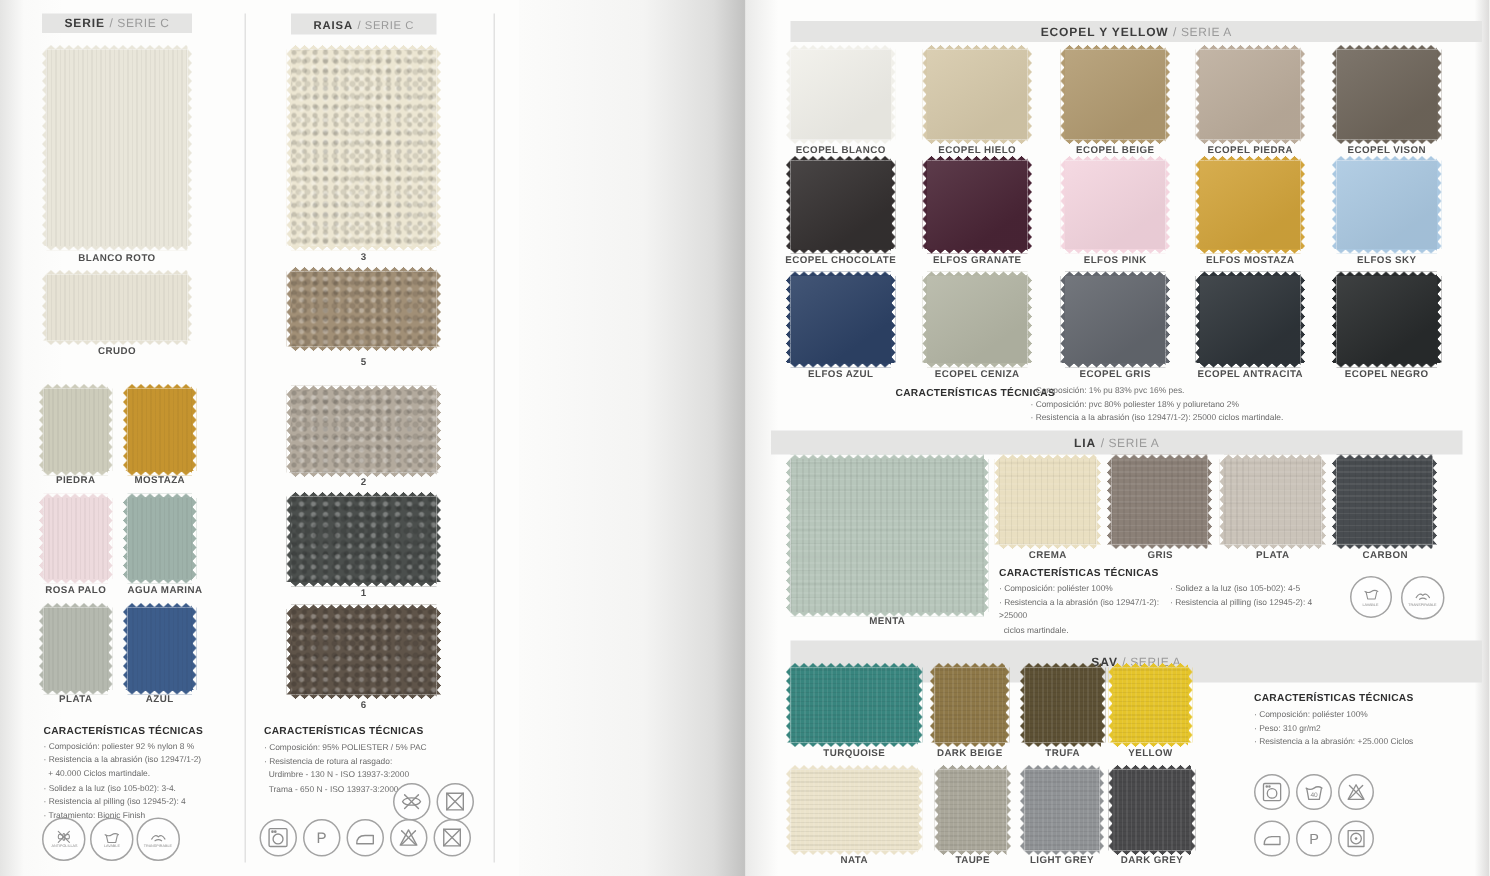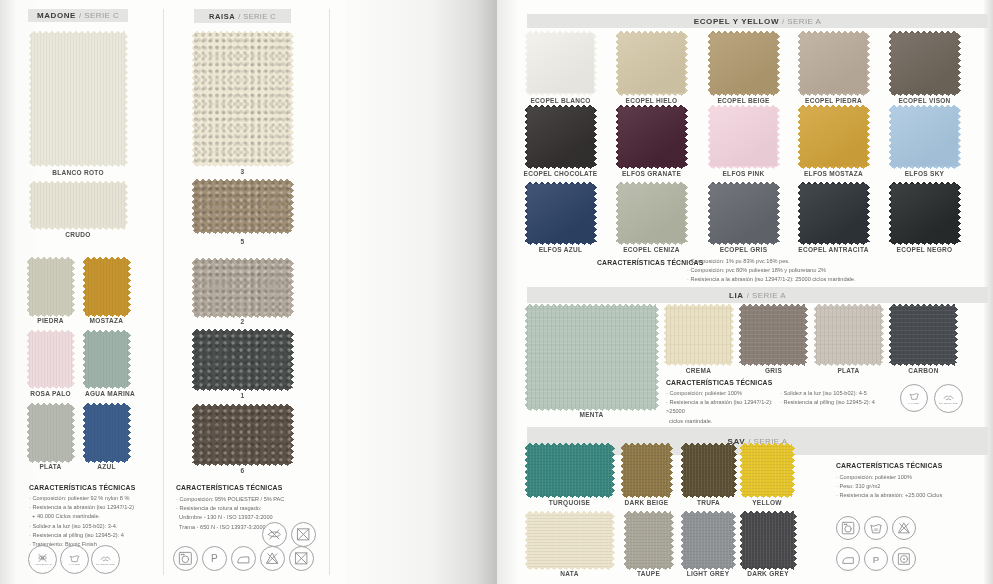--- a/index.html
+++ b/index.html
@@ -51,21 +51,21 @@
 </head>
 <body>
 
 <div id="stage">
 
   <div id="pl" class="page">
     <div class="vline" style="left:163px;top:9px;height:566px;"></div>
     <div class="vline" style="left:329px;top:9px;height:566px;"></div>
 
     <div class="hbar" style="left:28px;top:9px;width:100px;height:13px;">
-      <b>MADONE</b>
+      <b>SERIE</b>
       <span>/ SERIE C</span>
     </div>
 
     <div class="sw tx-r" style="left: 31px; top: 33px; width: 94px; height: 131px; --c: #e9e6da;">
         <i class="zt"></i>
         <i class="zb"></i>
         <i class="zl"></i>
         <i class="zr"></i>
       </div>
     <div class="lbl" style="left:31px;top:169px;width:94px;">BLANCO ROTO</div>
@@ -369,21 +369,21 @@
         <i class="zl"></i>
         <i class="zr"></i>
       </div>
     <div class="lbl" style="left:382px;top:246px;width:91px;">ECOPEL NEGRO</div>
 
     <div class="tt" style="left:100px;top:259px;">CARACTERÍSTICAS TÉCNICAS</div>
     <div class="tl" style="left:190px;top:257px;width:230px;">· Composición: 1% pu 83% pvc 16% pes.
 · Composición: pvc 80% poliester 18% y poliuretano 2%
 · Resistencia a la abrasión (iso 12947/1-2): 25000 ciclos martindale.</div>
 
-    <div class="hbar" style="left:30px;top:287px;width:461px;height:16px;">
+    <div class="hbar" style="left:17px;top:287px;width:461px;height:16px;">
       <b>LIA</b>
       <span>/ SERIE A</span>
     </div>
 
     <div class="sw tx-l" style="left: 30px; top: 306px; width: 129px; height: 102px; --c: #b7c6bb;">
         <i class="zt"></i>
         <i class="zb"></i>
         <i class="zl"></i>
         <i class="zr"></i>
       </div>

